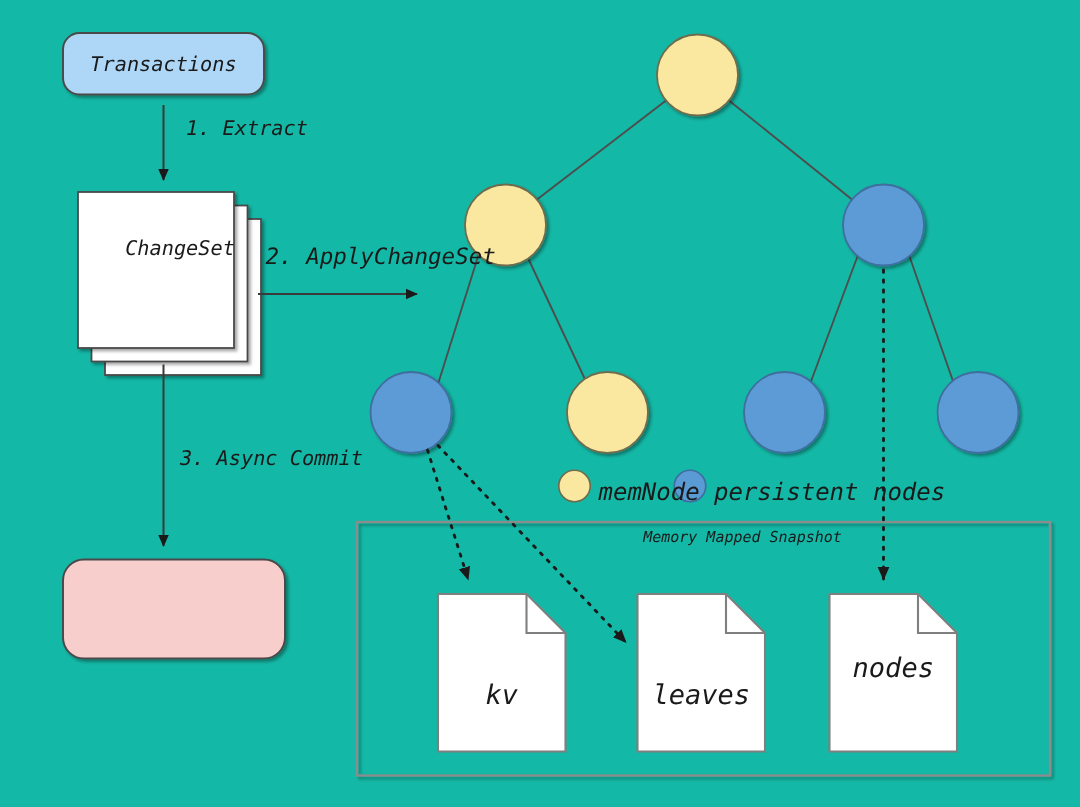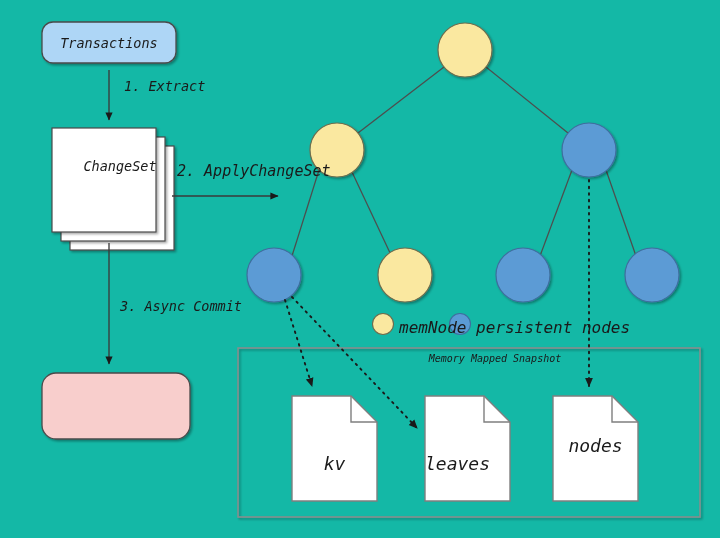--- a/index.html
+++ b/index.html
@@ -158,17 +158,17 @@
   <div class="lbl lbl-step" style="left:120px; top:298px;">3. Async Commit</div>
 
   <div class="lbl lbl-legend" style="left:399px; top:318px;">memNode</div>
 
   <div class="lbl lbl-legend" style="left:476px; top:318px;">persistent nodes</div>
 
   <div class="lbl lbl-title" style="left:238px; top:353px; width:462px; text-align:center;">Memory Mapped Snapshot</div>
 
   <div class="lbl lbl-doc" style="left:292px; top:442px; width:85px; text-align:center;">kv</div>
 
-  <div class="lbl lbl-doc" style="left:425px; top:442px; width:85px; text-align:left;">leaves</div>
+  <div class="lbl lbl-doc" style="left:425px; top:442px; width:85px; text-align:center;">leaves</div>
 
   <div class="lbl lbl-doc" style="left:553px; top:424px; width:85px; text-align:center;">nodes</div>
 
 </div>
 
 </body></html>

